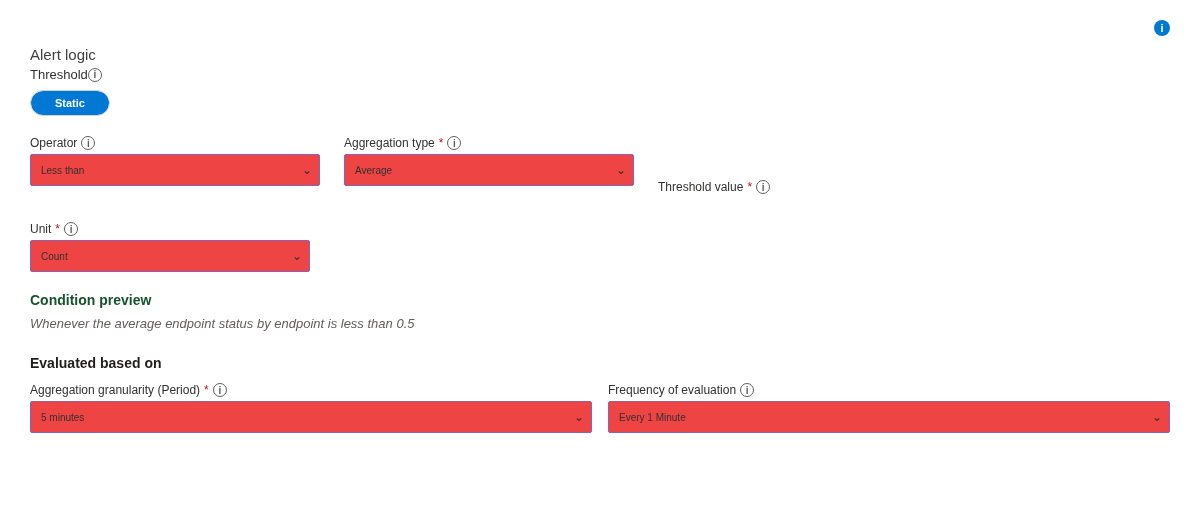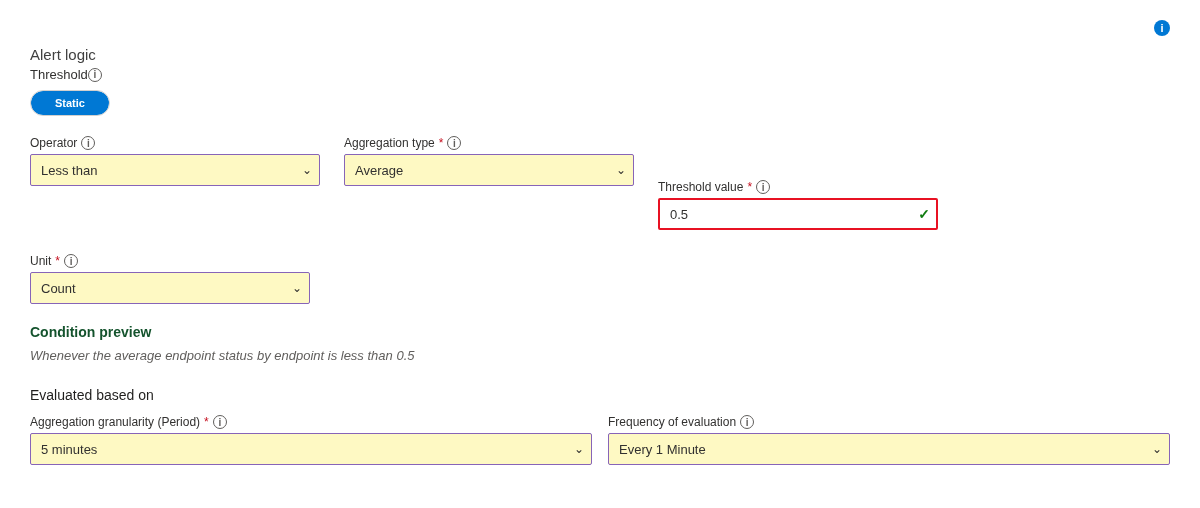--- a/index.html
+++ b/index.html
@@ -121,23 +121,23 @@
       position: relative;
       display: flex;
       align-items: center;
     }
     .select-input {
       width: 100%;
       height: 32px;
       border: 1px solid #8764b8;
       border-radius: 2px;
       padding: 0 30px 0 10px;
-      font-size: 13px;
-      color: #323130;
-      background: #fef9c3;
+      font-size: 10px;
+      color: #323130;
+      background: #ef4444;
       appearance: none;
       -webkit-appearance: none;
       cursor: pointer;
       outline: none;
     }
     .chevron-icon {
       position: absolute;
       right: 8px;
       top: 50%;
       transform: translateY(-50%);
@@ -180,21 +180,21 @@
     }
     .condition-preview-text {
       font-style: italic;
       color: #605e5c;
       font-size: 13px;
       margin-bottom: 24px;
     }
     
     .evaluated-title {
       font-size: 14px;
-      font-weight: 400;
+      font-weight: 700;
       margin-bottom: 12px;
       color: #201f1e;
     }
     .bottom-form-row {
       display: flex;
       gap: 16px;
       align-items: flex-end;
       margin-top: 12px;
     }
     .bottom-form-group {
@@ -256,24 +256,20 @@
       <span class="chevron-icon">⌄</span>
     </div>
   </div>
 
   <div class="form-group threshold">
     <div class="form-label">
       <span>Threshold value</span>
       <span class="required-star">*</span>
       <span class="info-icon">i</span>
     </div>
-    <div class="threshold-wrapper">
-      <input type="text" class="threshold-input" value="0.5" style="">
-      <span class="checkmark-icon">✓</span>
-    </div>
   </div>
 
   <div class="form-group unit">
     <div class="form-label">
       <span>Unit</span>
       <span class="required-star">*</span>
       <span class="info-icon">i</span>
     </div>
     <div class="select-wrapper">
       <select class="select-input">

